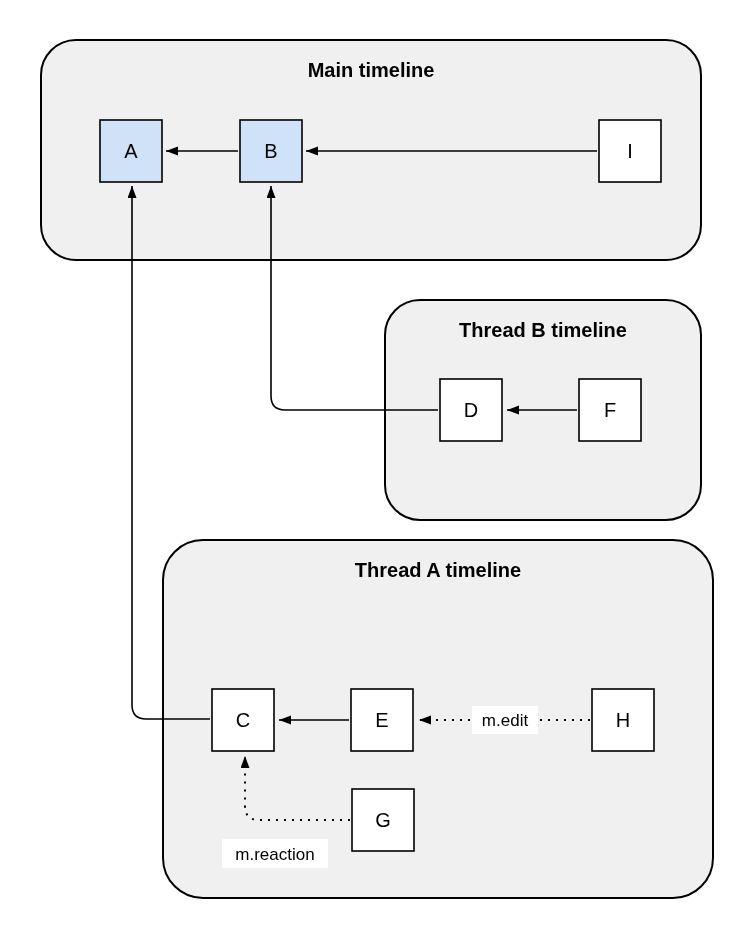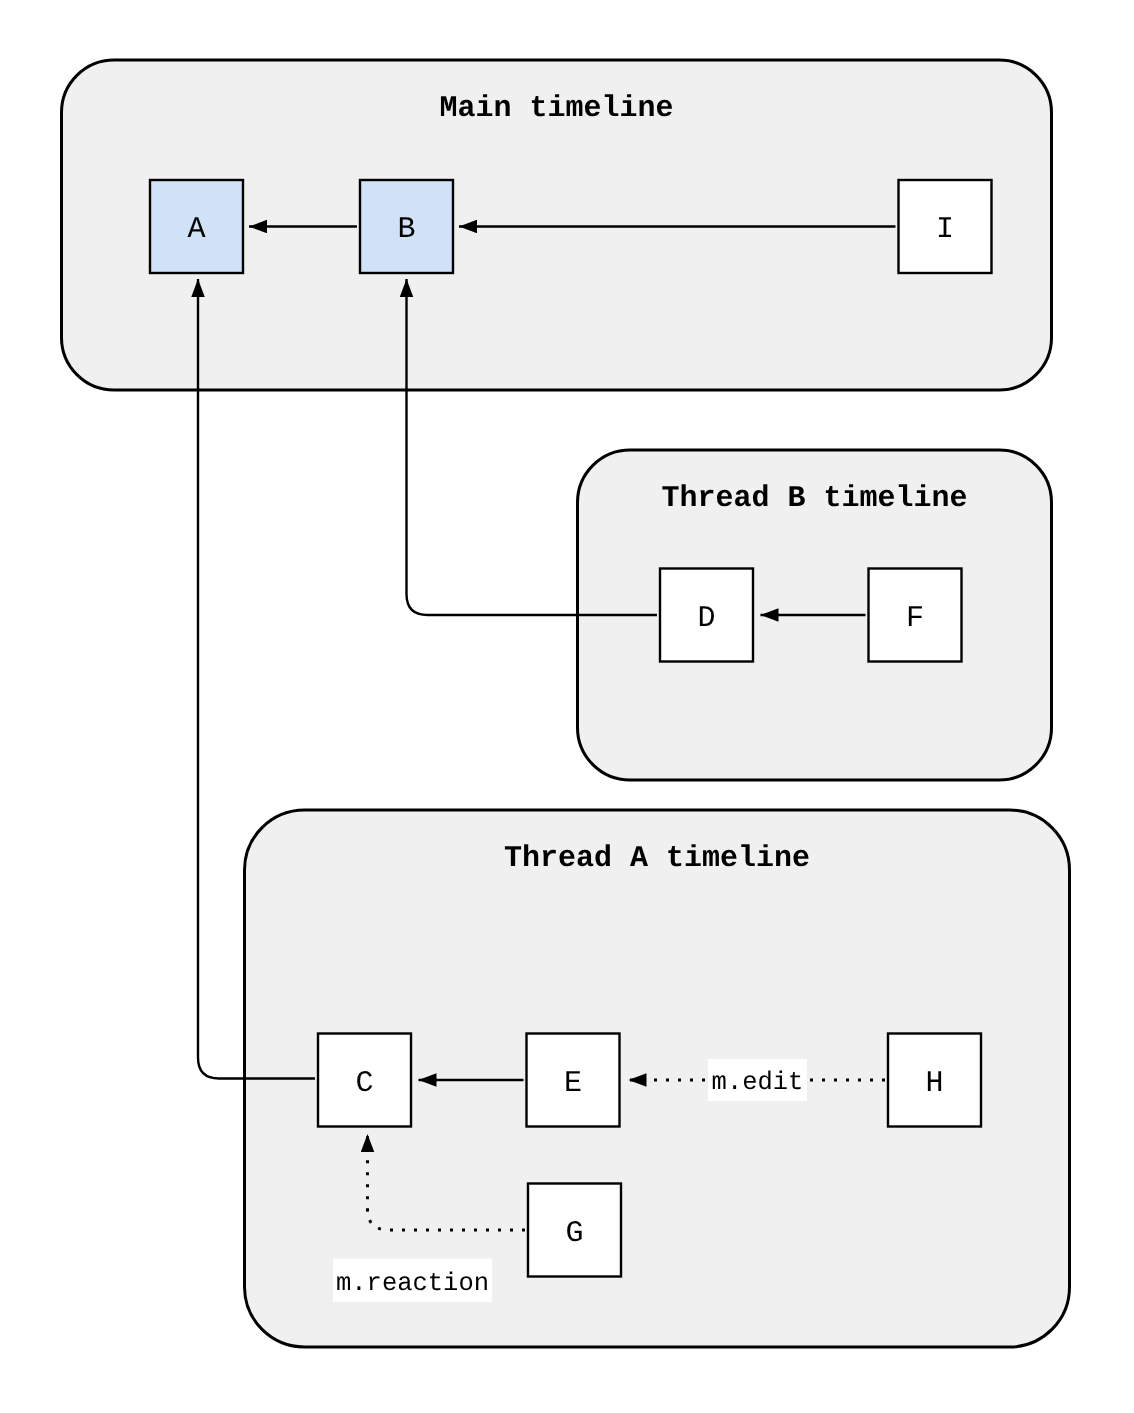--- a/index.html
+++ b/index.html
@@ -1,21 +1,21 @@
 <!DOCTYPE html>
 <html style="--page-bg: #ffffff; --container-fill: #f0f0f0; --container-border: #000000; --node-fill: #ffffff; --node-highlight-fill: #cfe2f7; --node-border: #000000; --edge-color: #000000; --label-bg: #ffffff; --text-color: #000000;"><head>
 <meta charset="utf-8">
 <style>
   html, body { margin: 0; padding: 0; background: #ffffff; }
   .canvas {
     position: relative;
     width: 676px;
     height: 942px;
     background: var(--page-bg, #ffffff);
-    font-family: Liberation Mono, monospace;
+    font-family: Liberation Sans, sans-serif;
   }
   svg { display: block; }
   .container-box {
     fill: var(--container-fill, #f0f0f0);
     stroke: var(--container-border, #000000);
     stroke-width: 2;
   }
   .node-box {
     fill: var(--node-fill, #ffffff);
     stroke: var(--node-border, #000000);

